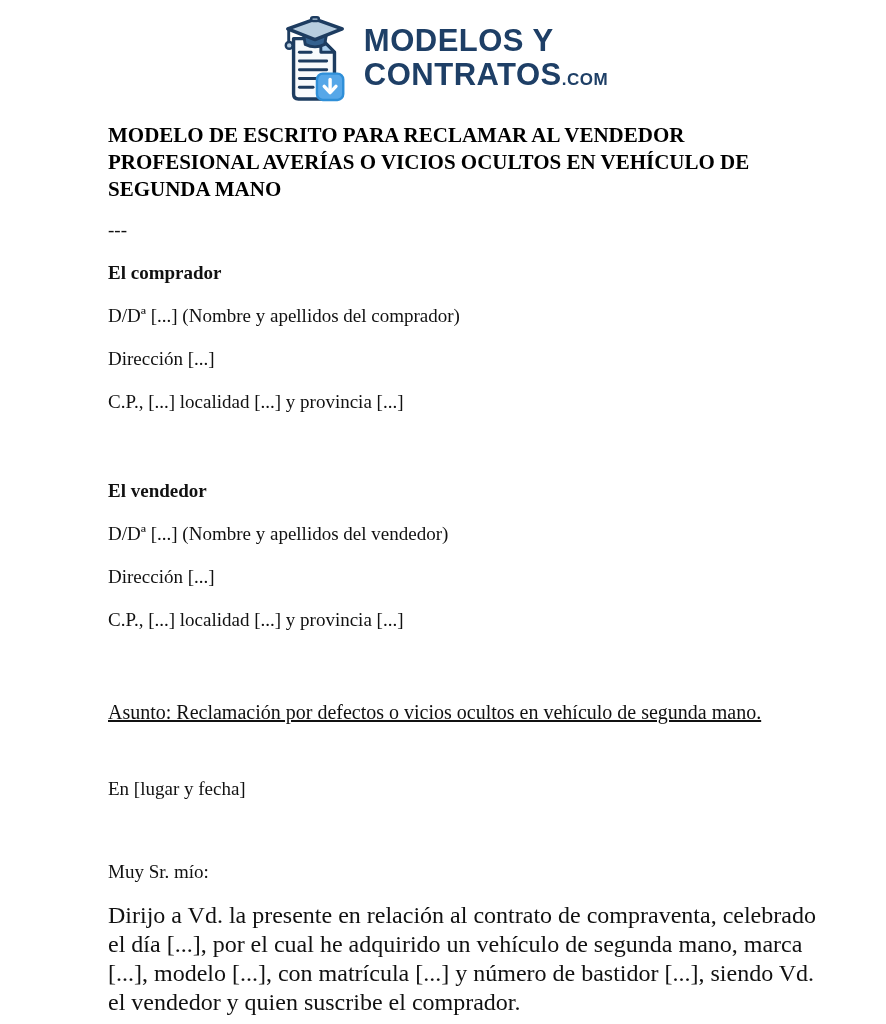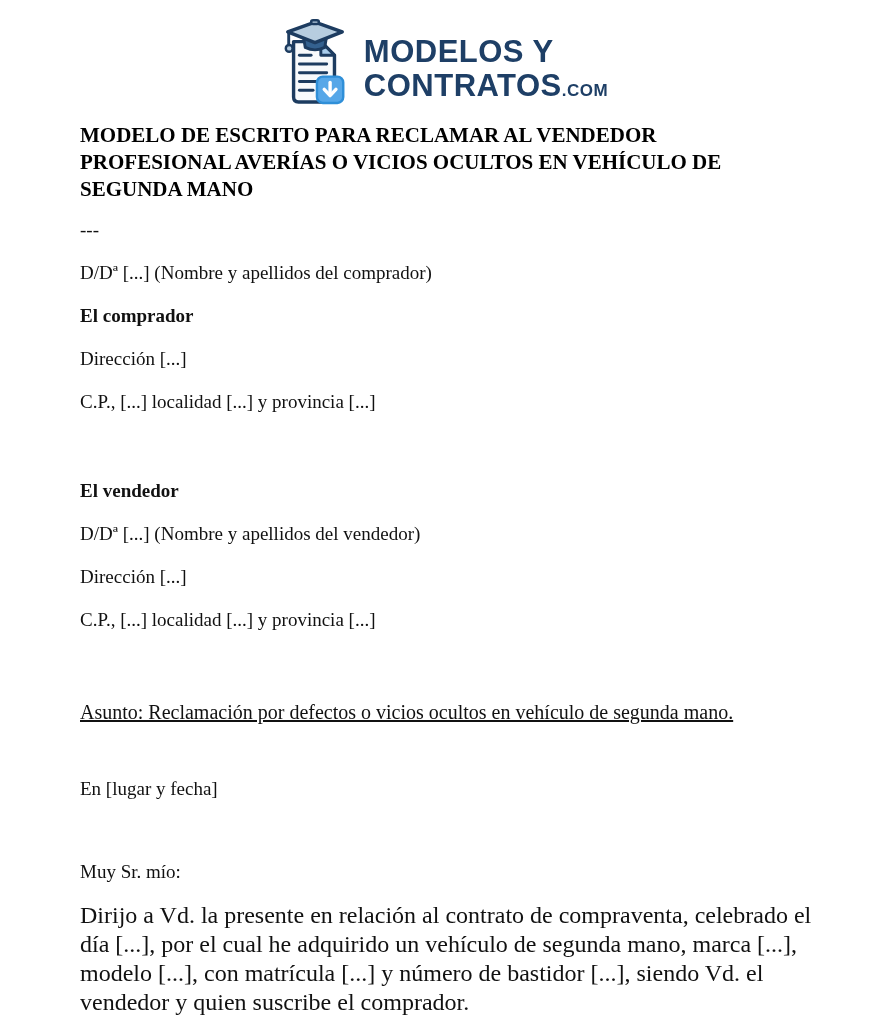--- a/index.html
+++ b/index.html
@@ -12,21 +12,21 @@
     height: 1024px;
     font-family: "Liberation Serif", serif;
     color: #111111;
     overflow: hidden;
   }
 
   
   .logo-row {
     display: flex;
     justify-content: center;
-    align-items: flex-end;
+    align-items: center;
     gap: 12px;
     padding-top: 12px;
     height: 96px;
   }
   .logo-icon-wrap {
     width: 74px;
     height: 90px;
     flex: 0 0 auto;
   }
   .logo-text {
@@ -38,21 +38,21 @@
     letter-spacing: 0.5px;
     white-space: nowrap;
   }
   .logo-text .tld {
     font-size: 17px;
     letter-spacing: 0.5px;
   }
 
   
   .doc {
-    margin: 14px 56px 0 80px;
+    margin: 14px 56px 0 108px;
   }
   .doc-title {
     font-size: 21px;
     line-height: 27px;
     font-weight: bold;
     color: #000000;
     margin: 0 0 13px 0;
     max-width: 705px;
   }
   .par {
@@ -118,22 +118,22 @@
     <div>MODELOS Y</div>
     <div><span>CONTRATOS</span><span class="tld">.COM</span></div>
   </div>
 </header>
 
 <main class="doc">
   <h1 class="doc-title">MODELO DE ESCRITO PARA RECLAMAR AL VENDEDOR PROFESIONAL AVERÍAS O VICIOS OCULTOS EN VEHÍCULO DE SEGUNDA MANO</h1>
 
   <p class="par">---</p>
 
+  <p class="par bold">El comprador</p>
   <p class="par">D/Dª [...] (Nombre y apellidos del comprador)</p>
-  <p class="par bold">El comprador</p>
   <p class="par">Dirección [...]</p>
   <p class="par">C.P., [...] localidad [...] y provincia [...]</p>
 
   <div class="gap-a"></div>
 
   <p class="par bold">El vendedor</p>
   <p class="par">D/Dª [...] (Nombre y apellidos del vendedor)</p>
   <p class="par">Dirección [...]</p>
   <p class="par">C.P., [...] localidad [...] y provincia [...]</p>
 

